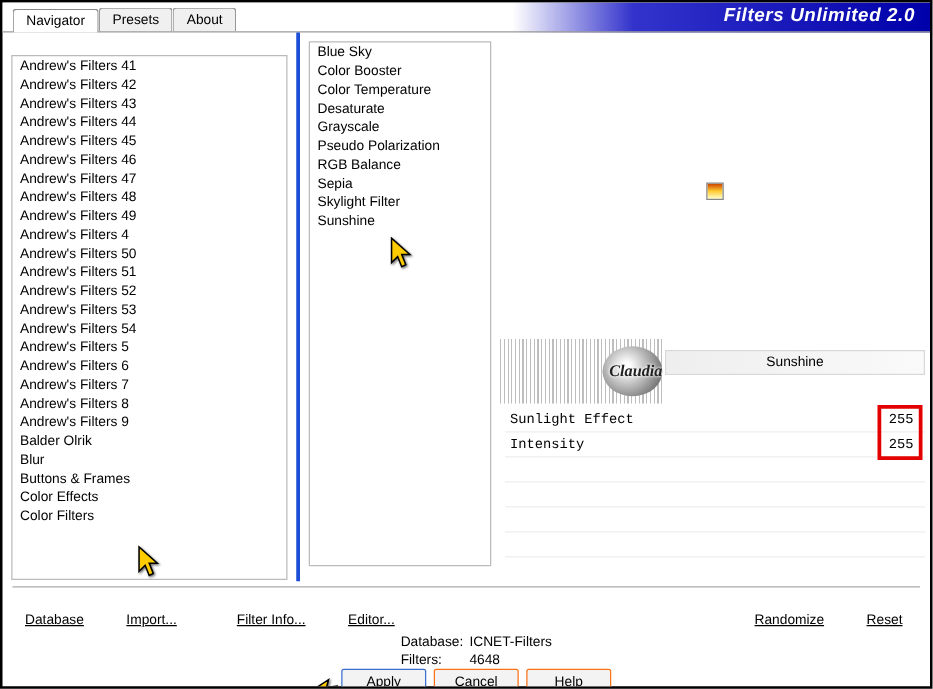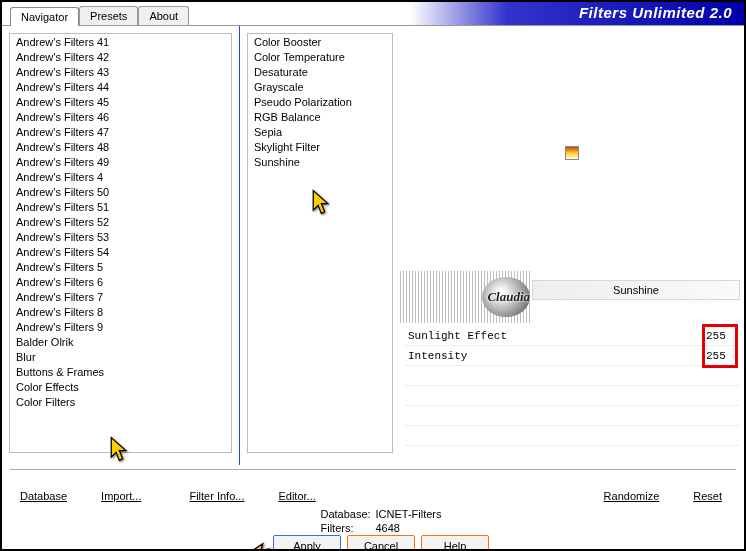--- a/index.html
+++ b/index.html
@@ -54,23 +54,23 @@
   }
   .content {
     display: flex;
     height: 440px;
     border-top: 1px solid #999;
     margin-top: -1px;
     position: relative;
   }
   .panel-left {
     width: 238px;
-    border-right: 1px solid #1d4ed8;
-    position: relative;
-    padding-top: 5px;
+    border-right: 3px solid #1d4ed8;
+    position: relative;
+    padding-top: 16px;
   }
   .panel-mid {
     width: 160px;
     padding-top: 5px;
     position: relative;
   }
   .listbox {
     margin: 2px 7px;
     border: 1px solid #bbb;
     background: #fff;
@@ -147,21 +147,21 @@
   }
   .param-row {
     display: flex;
     align-items: center;
     height: 20px;
     border-bottom: 1px solid #eee;
   }
   .param-label { flex:1; padding-left:4px; }
   .param-value {
     width: 34px;
-    text-align: left;
+    text-align: center;
     padding-right: 4px;
   }
   .value-highlight {
     position: absolute;
     right: 2px;
     top: -2px;
     width: 36px;
     height: 44px;
     border: 3px solid #e30000;
     pointer-events: none;
@@ -263,20 +263,21 @@
       </div>
     <div class="pointer-cursor" style="left:106px; top:410px;">
       <svg viewBox="0 0 32 32">
           <path d="M4 2 L4 26 L10 20 L14 30 L18 28 L14 18 L22 18 Z" fill="#ffcc00" stroke="#000" stroke-width="1.5"></path>
         </svg>
     </div>
   </div>
 
   <div class="panel-mid">
     <div class="listbox" id="filter-list" style="overflow:hidden;">
+        <div class="listbox-item">Blue Sky</div>
         <div class="listbox-item">Color Booster</div>
         <div class="listbox-item">Color Temperature</div>
         <div class="listbox-item">Desaturate</div>
         <div class="listbox-item">Grayscale</div>
         <div class="listbox-item">Pseudo Polarization</div>
         <div class="listbox-item">RGB Balance</div>
         <div class="listbox-item">Sepia</div>
         <div class="listbox-item">Skylight Filter</div>
         <div class="listbox-item">Sunshine</div>
       </div>

